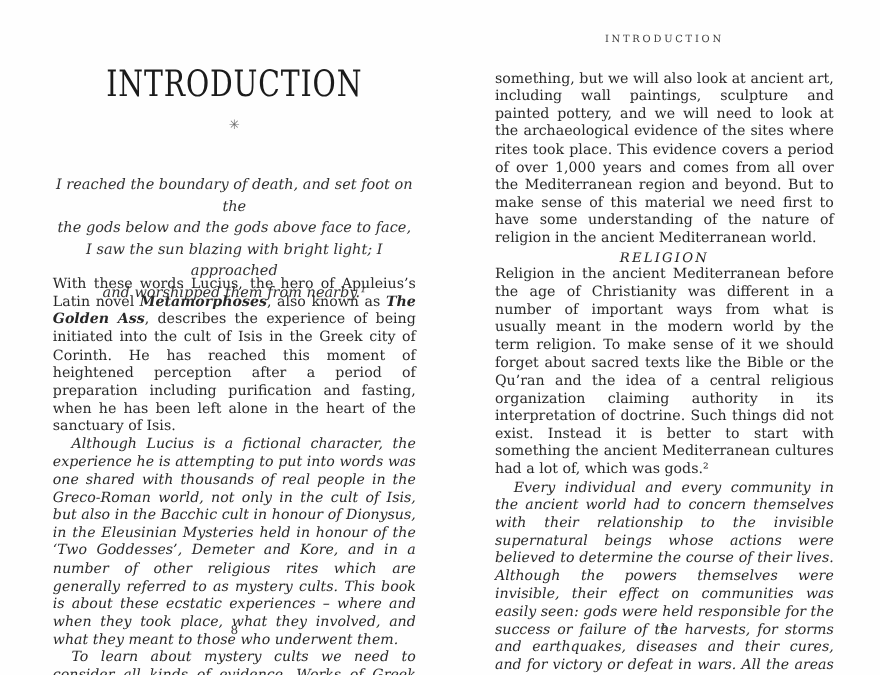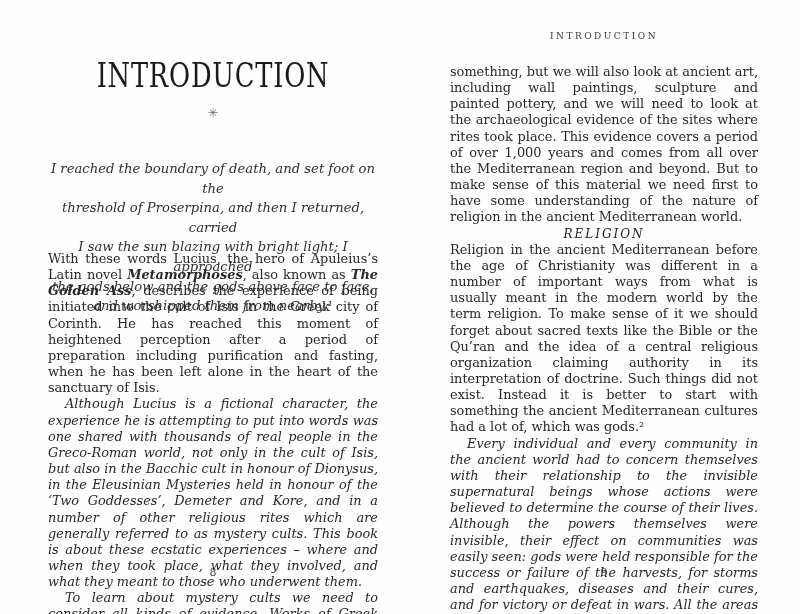--- a/index.html
+++ b/index.html
@@ -74,23 +74,22 @@
 <div class="spread">
 
   <div class="page-left">
 
     <div class="chapter-title">INTRODUCTION</div>
 
     <div class="ornament">✳</div>
 
     <div class="epigraph">
       <span>I reached the boundary of death, and set foot on the</span>
-      <span>threshold of Proserpina, and then I returned, carried</span>
+      <span>the gods below and the gods above face to face,</span>
       <span>I saw the sun blazing with bright light; I approached</span>
-      <span>the gods below and the gods above face to face,</span>
       <span>and worshipped them from nearby.¹</span>
     </div>
 
     <div class="body-col body-left">
       <p><span>With these words Lucius, the hero of Apuleius’s Latin novel </span><span class="it">Metamorphoses</span><span>, also known as </span><span class="it">The Golden Ass</span><span>, describes the experience of being initiated into the cult of Isis in the Greek city of Corinth. He has reached this moment of heightened perception after a period of preparation including purification and fasting, when he has been left alone in the heart of the sanctuary of Isis.</span></p>
       <p class="ind">Although Lucius is a fictional character, the experience he is attempting to put into words was one shared with thousands of real people in the Greco-Roman world, not only in the cult of Isis, but also in the Bacchic cult in honour of Dionysus, in the Eleusinian Mysteries held in honour of the ‘Two Goddesses’, Demeter and Kore, and in a number of other religious rites which are generally referred to as mystery cults. This book is about these ecstatic experiences – where and when they took place, what they involved, and what they meant to those who underwent them.</p>
       <p class="ind cont">To learn about mystery cults we need to consider all kinds of evidence. Works of Greek and Latin literature can tell us</p>
     </div>
 
     <div class="page-number">8</div>

